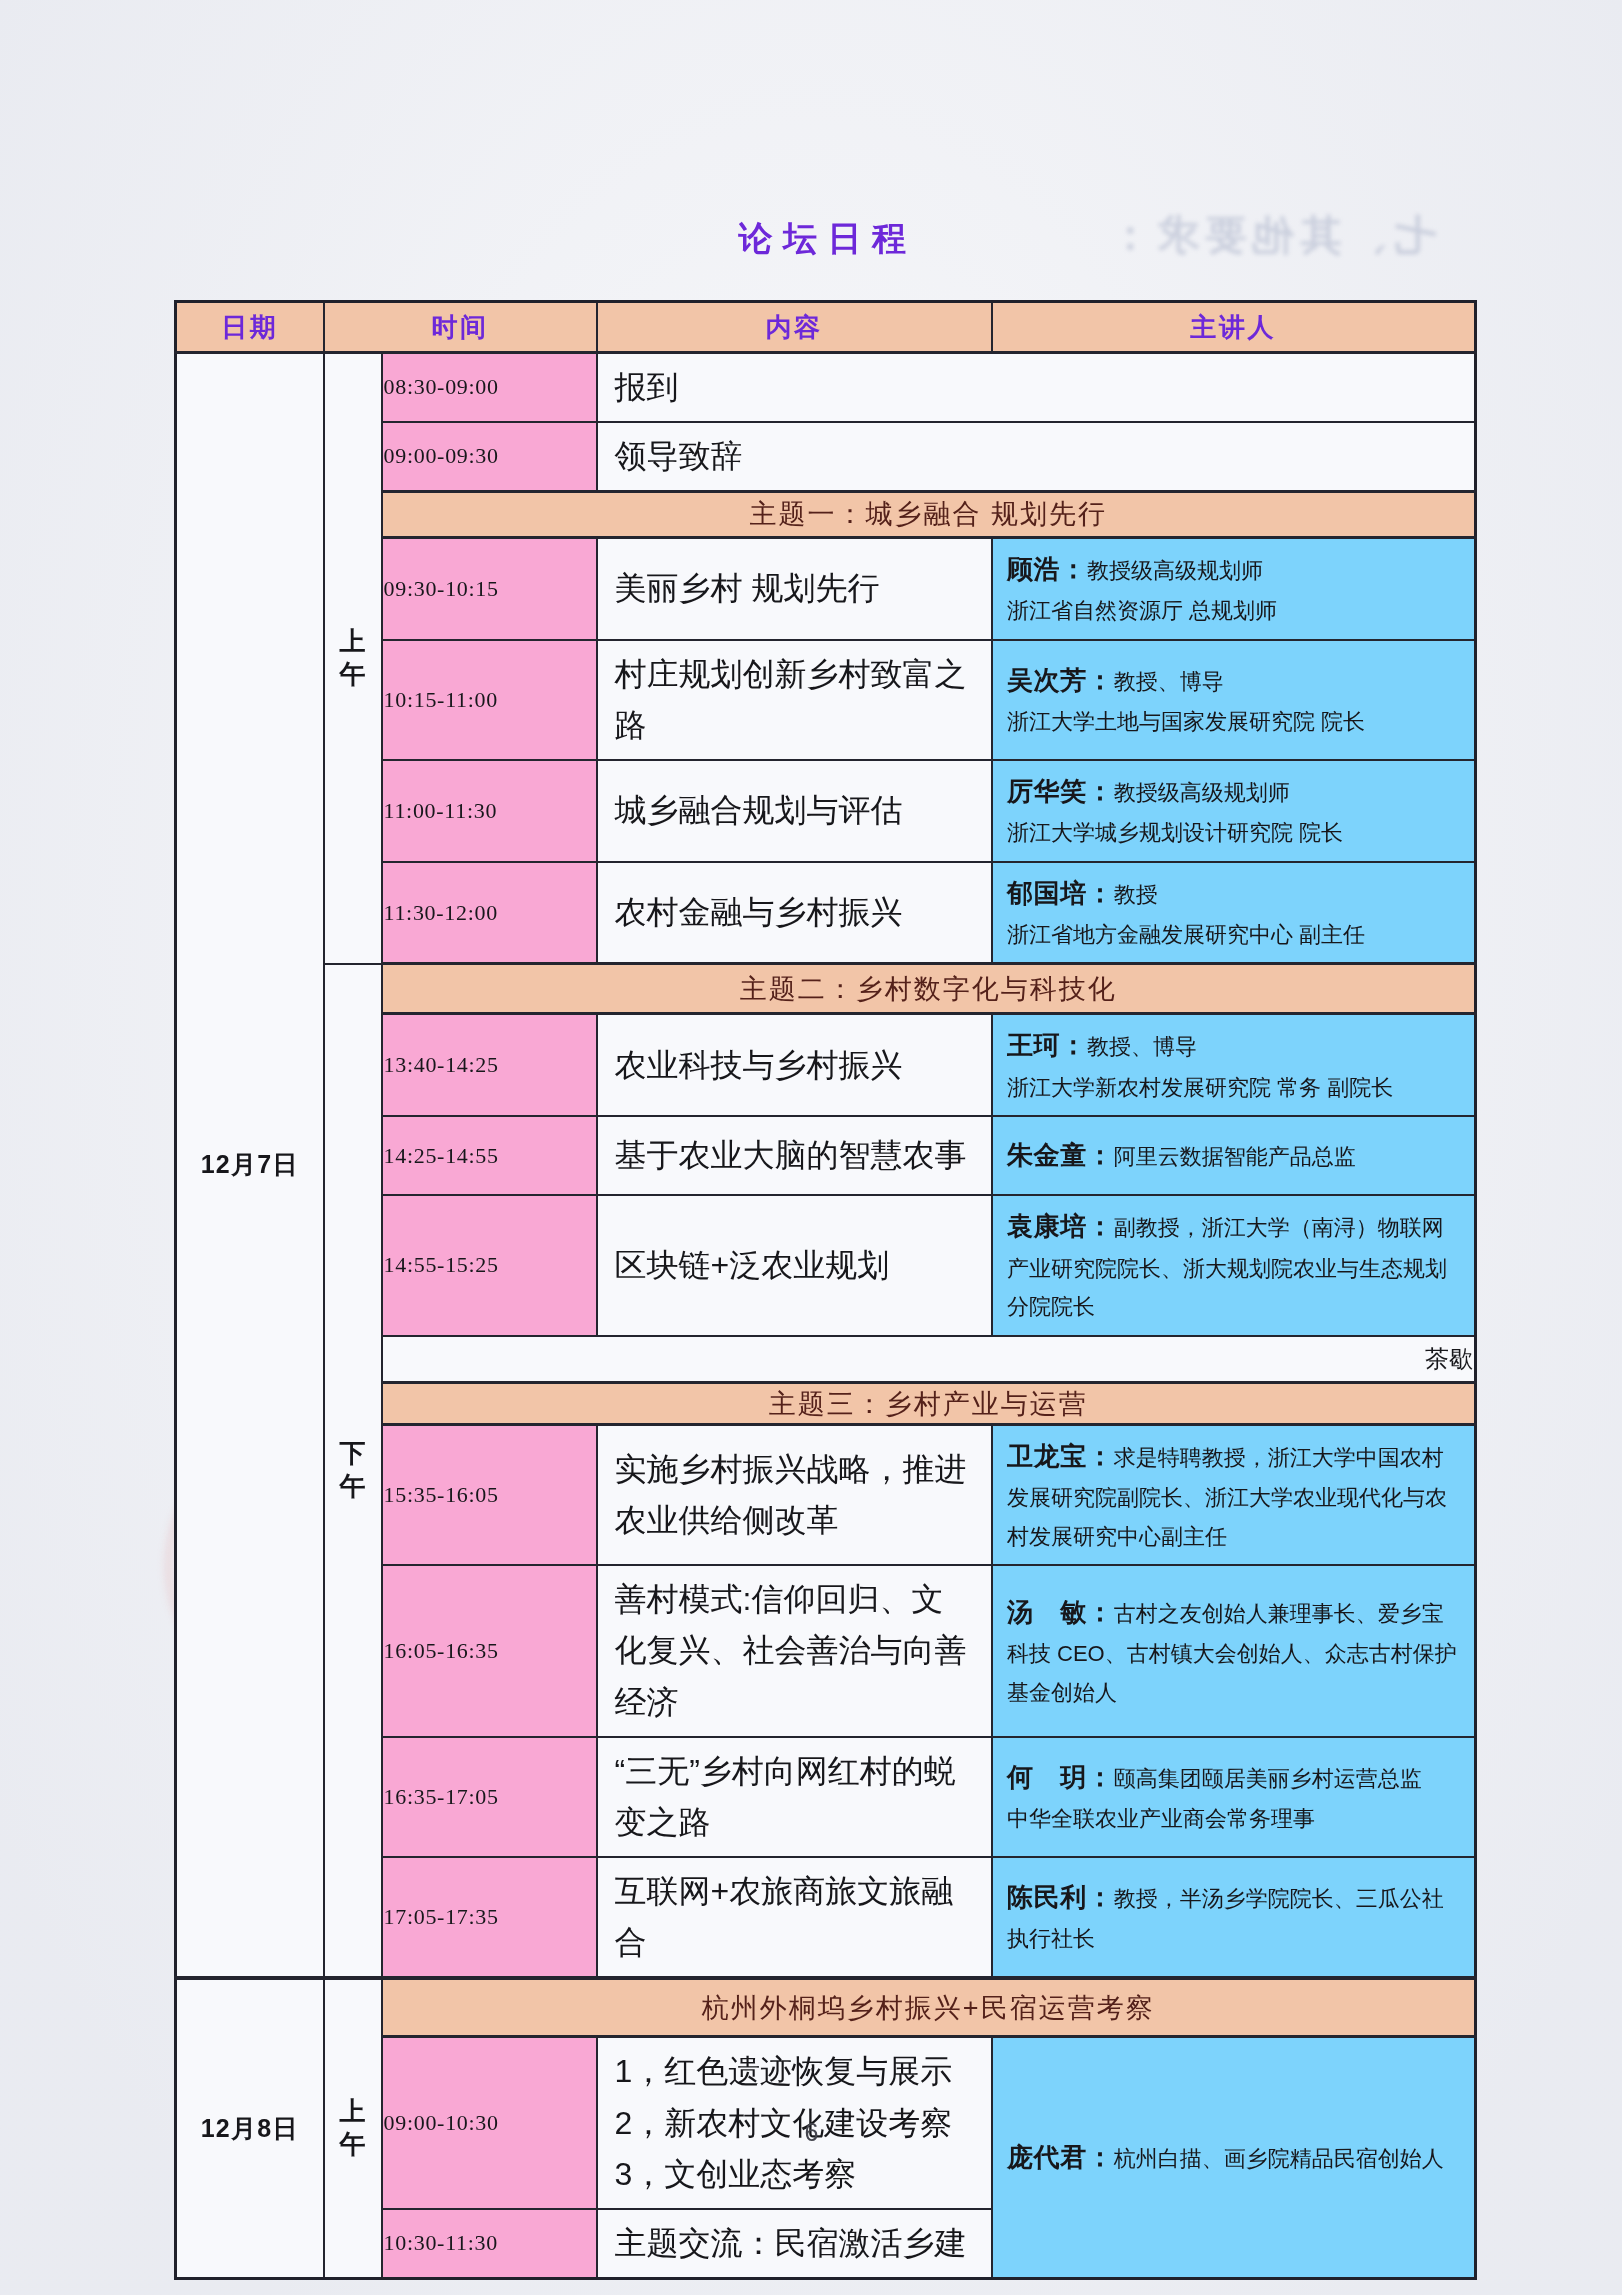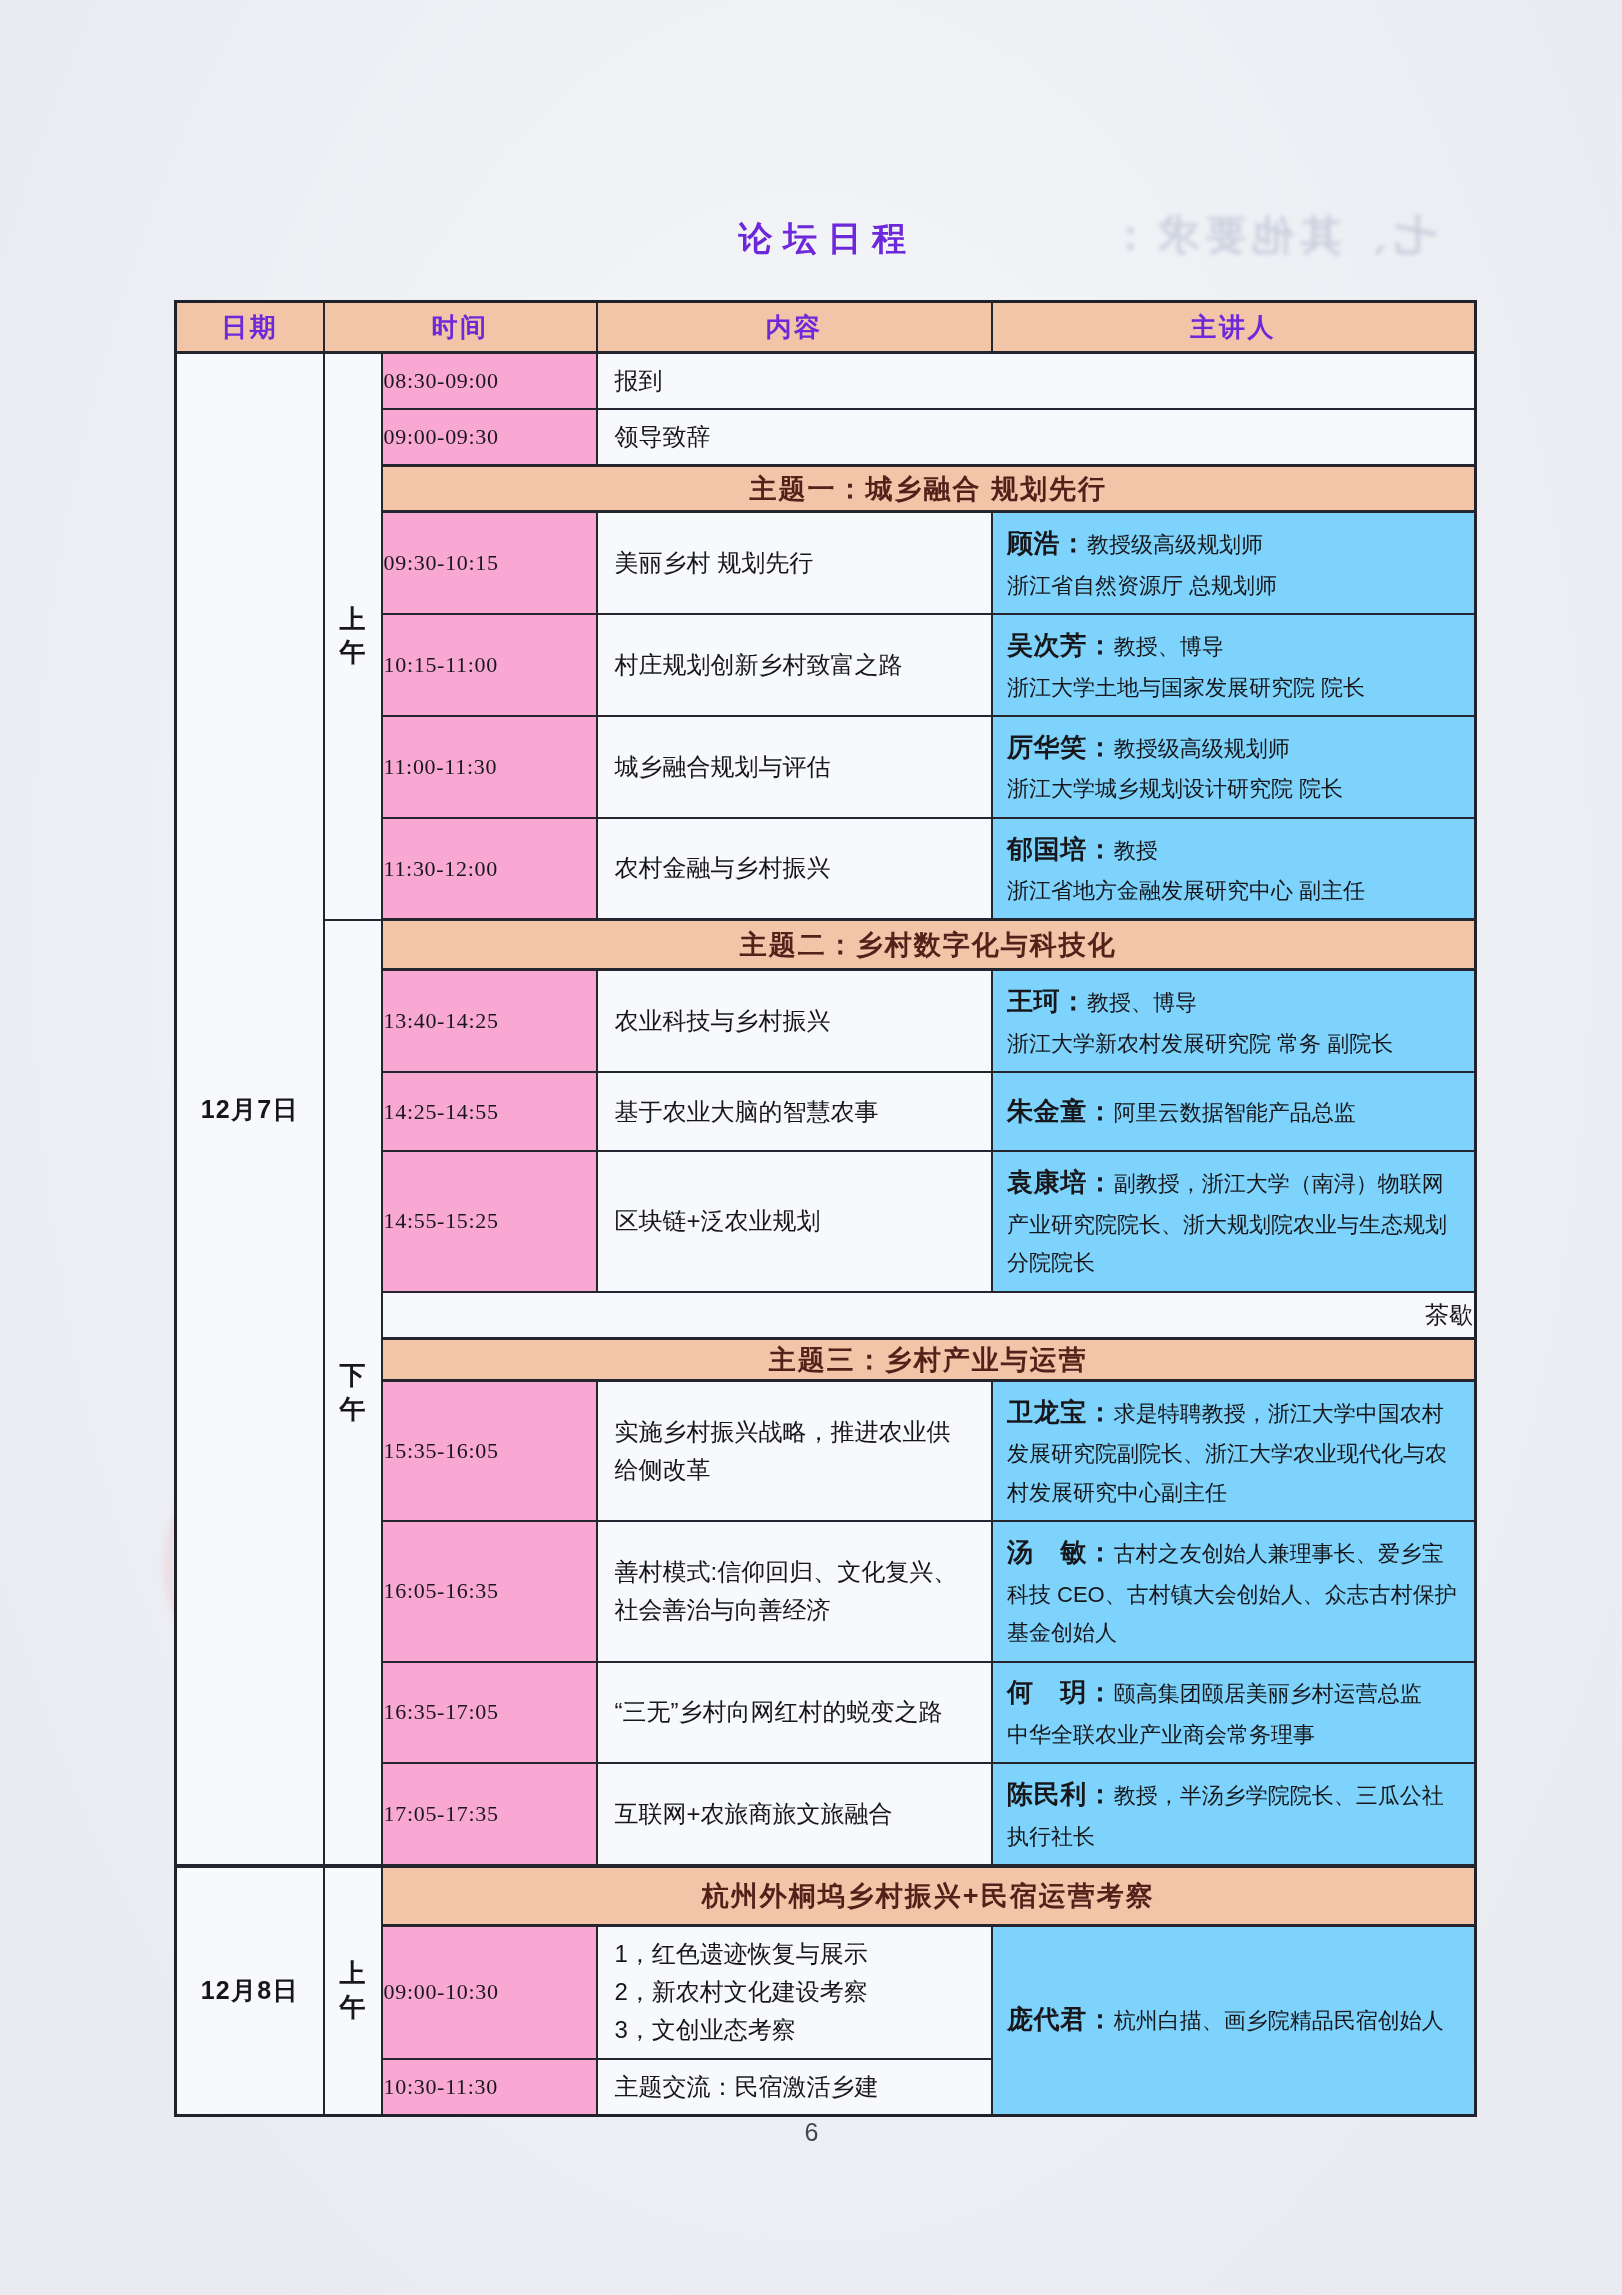--- a/index.html
+++ b/index.html
@@ -28,29 +28,29 @@
     background:#f2c5a8;color:#6d28d9;font-size:26px;font-weight:700;
     height:46px;border-bottom-width:3.3px;letter-spacing:2.6px;
   }
   .date-cell{font-size:25px;font-weight:700;text-align:center;letter-spacing:1.3px;background:#f8f9fc;}
   .period-cell{font-size:26px;font-weight:700;text-align:center;line-height:1.3;white-space:pre-line;background:#f8f9fc;}
   .time-cell{
     font-family:Liberation Serif, serif;font-size:22px;
     color:#17171b;letter-spacing:0.7px;background:#f9a8d4;
   }
   .content-cell{
-    font-size:24px;padding:7.9px 17px;line-height:1.6;white-space:pre-line;background:#f8f9fc;
+    font-size:32px;padding:7.9px 17px;line-height:1.6;white-space:pre-line;background:#f8f9fc;
   }
   .speaker-cell{
     font-size:22px;padding:7.9px 14.4px;line-height:1.75;background:#7dd3fc;margin-left:17px;
   }
   .speaker-cell b{font-size:26px;letter-spacing:0.7px;}
   .speaker-text{white-space:pre-line;}
   .theme-cell{
-    background:#f2c5a8;color:#54211a;font-weight:700;font-size:27px;text-align:center;
+    background:#f2c5a8;color:#54211a;font-weight:400;font-size:27px;text-align:center;
     letter-spacing:2px;border-top-width:3.3px;border-bottom-width:3.3px;
   }
   .break-cell{text-align:right;font-size:24px;background:#f8f9fc;}
   tr.section-start td{border-top-width:4.6px;}
   .page-number{
     position:absolute;top:2118px;left:0;width:1623px;text-align:center;
     font-size:25px;color:#44454e;
   }
   
   .bleed{

